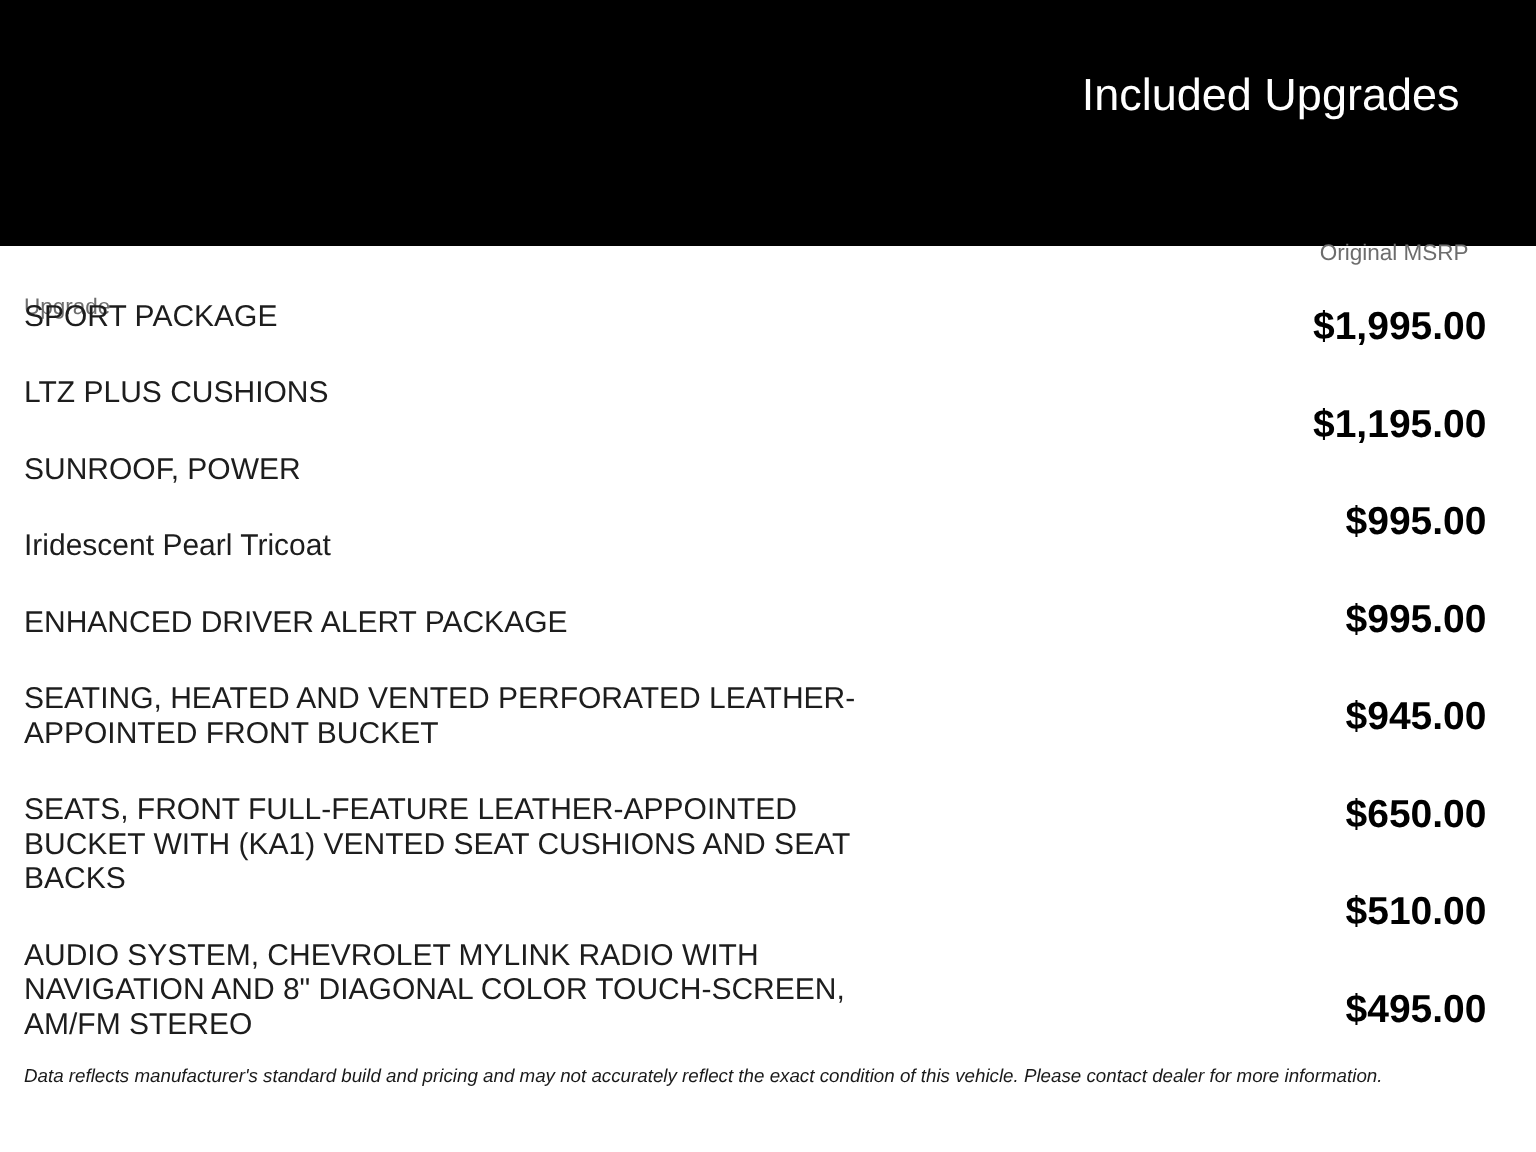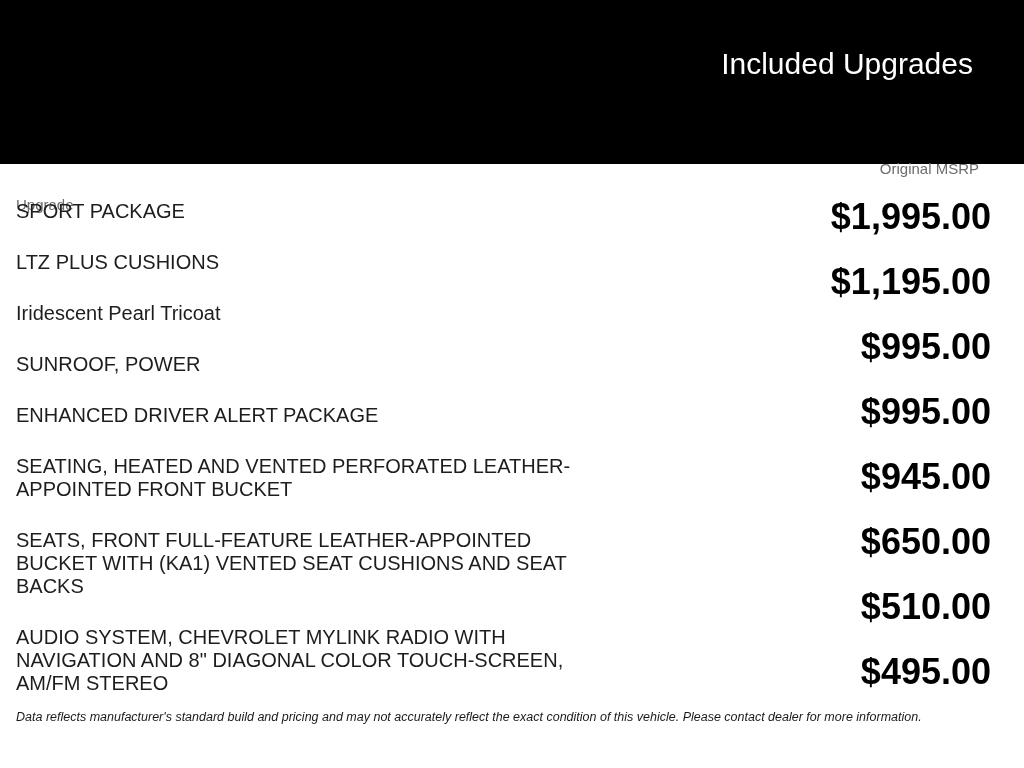--- a/index.html
+++ b/index.html
@@ -58,21 +58,21 @@
   }
   
   .prices-col {
     position: absolute;
     right: 33px;
     top: 201px;
     width: 300px;
     text-align: right;
   }
   .upgrade-price {
-    font-size: 36px;
+    font-size: 26px;
     font-weight: 700;
     line-height: 32px;
     margin: 0 0 33px 0;
     color: #000000;
     white-space: nowrap;
   }
   
   .disclaimer {
     position: absolute;
     left: 16px;
@@ -94,22 +94,22 @@
   </header>
 
   <main>
 
     <span class="col-label col-label-upgrade">Upgrade</span>
     <span class="col-label col-label-msrp">Original MSRP</span>
 
     <div class="names-col">
       <p class="upgrade-name">SPORT PACKAGE</p>
       <p class="upgrade-name">LTZ PLUS CUSHIONS</p>
+      <p class="upgrade-name">SUNROOF, POWER</p>
       <p class="upgrade-name">Iridescent Pearl Tricoat</p>
-      <p class="upgrade-name">SUNROOF, POWER</p>
       <p class="upgrade-name">ENHANCED DRIVER ALERT PACKAGE</p>
       <p class="upgrade-name">SEATING, HEATED AND VENTED PERFORATED LEATHER-APPOINTED FRONT BUCKET</p>
       <p class="upgrade-name">SEATS, FRONT FULL-FEATURE LEATHER-APPOINTED BUCKET WITH (KA1) VENTED SEAT CUSHIONS AND SEAT BACKS</p>
       <p class="upgrade-name">AUDIO SYSTEM, CHEVROLET MYLINK RADIO WITH NAVIGATION AND 8" DIAGONAL COLOR TOUCH-SCREEN, AM/FM STEREO</p>
     </div>
 
     <div class="prices-col">
       <p class="upgrade-price">$1,995.00</p>
       <p class="upgrade-price">$1,195.00</p>
       <p class="upgrade-price">$995.00</p>

